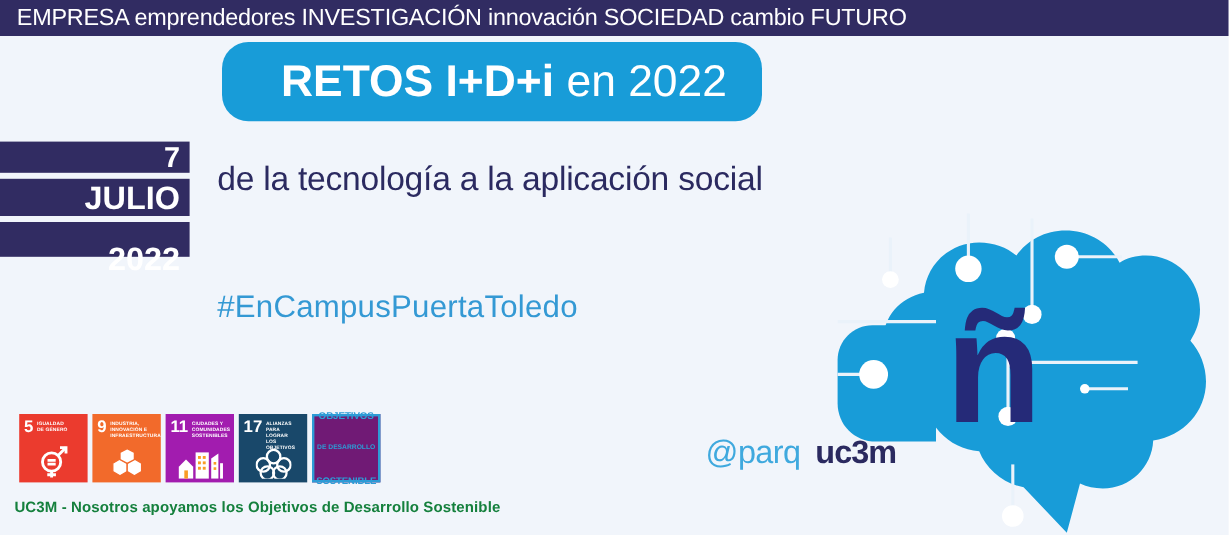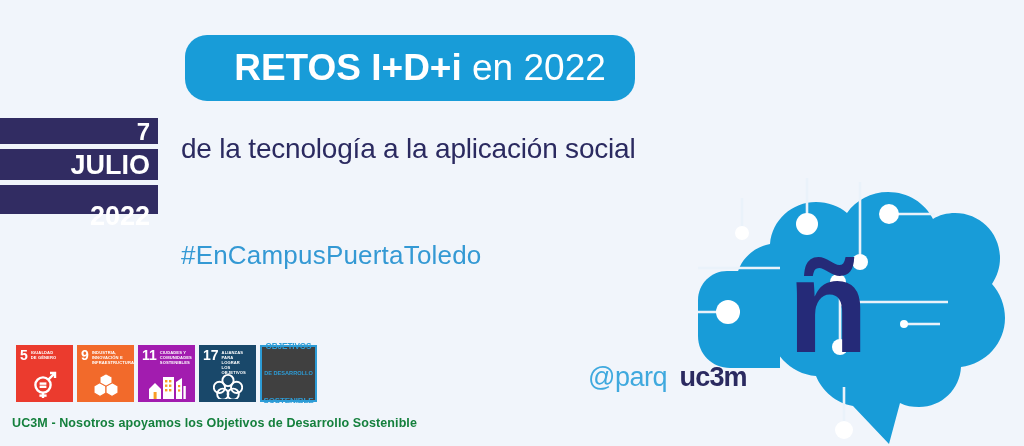--- a/index.html
+++ b/index.html
@@ -157,21 +157,21 @@
   .sdg-icon {
     position: absolute;
     left: 0; right: 0; bottom: 3px;
     display: flex;
     justify-content: center;
   }
   .sdg-icon svg { display: block; }
 
   .sdg-wrap {
     width: 57px; height: 57px;
-    background: #404040;
+    background: #701a75;
     border: 2px solid #2d9cd6;
     display: flex;
     align-items: center;
     justify-content: center;
   }
   .sdg-wrap-text {
     color: #2d9cd6;
     font-weight: bold;
     line-height: 1.18;
     text-align: center;
@@ -189,20 +189,23 @@
     font-weight: bold;
     letter-spacing: 0.1px;
     white-space: nowrap;
   }
 </style>
 </head>
 <body>
 
 <div class="poster">
 
+  <div class="topstrip">
+    <div class="topstrip-text">EMPRESA emprendedores INVESTIGACIÓN innovación SOCIEDAD cambio FUTURO</div>
+  </div>
 
   <div class="badge">
     <div class="badge-text">
       <b>RETOS I+D+i</b>
       <span>en 2022</span>
     </div>
   </div>
 
   <div class="datebox">
     <div class="datebar day">7</div>

